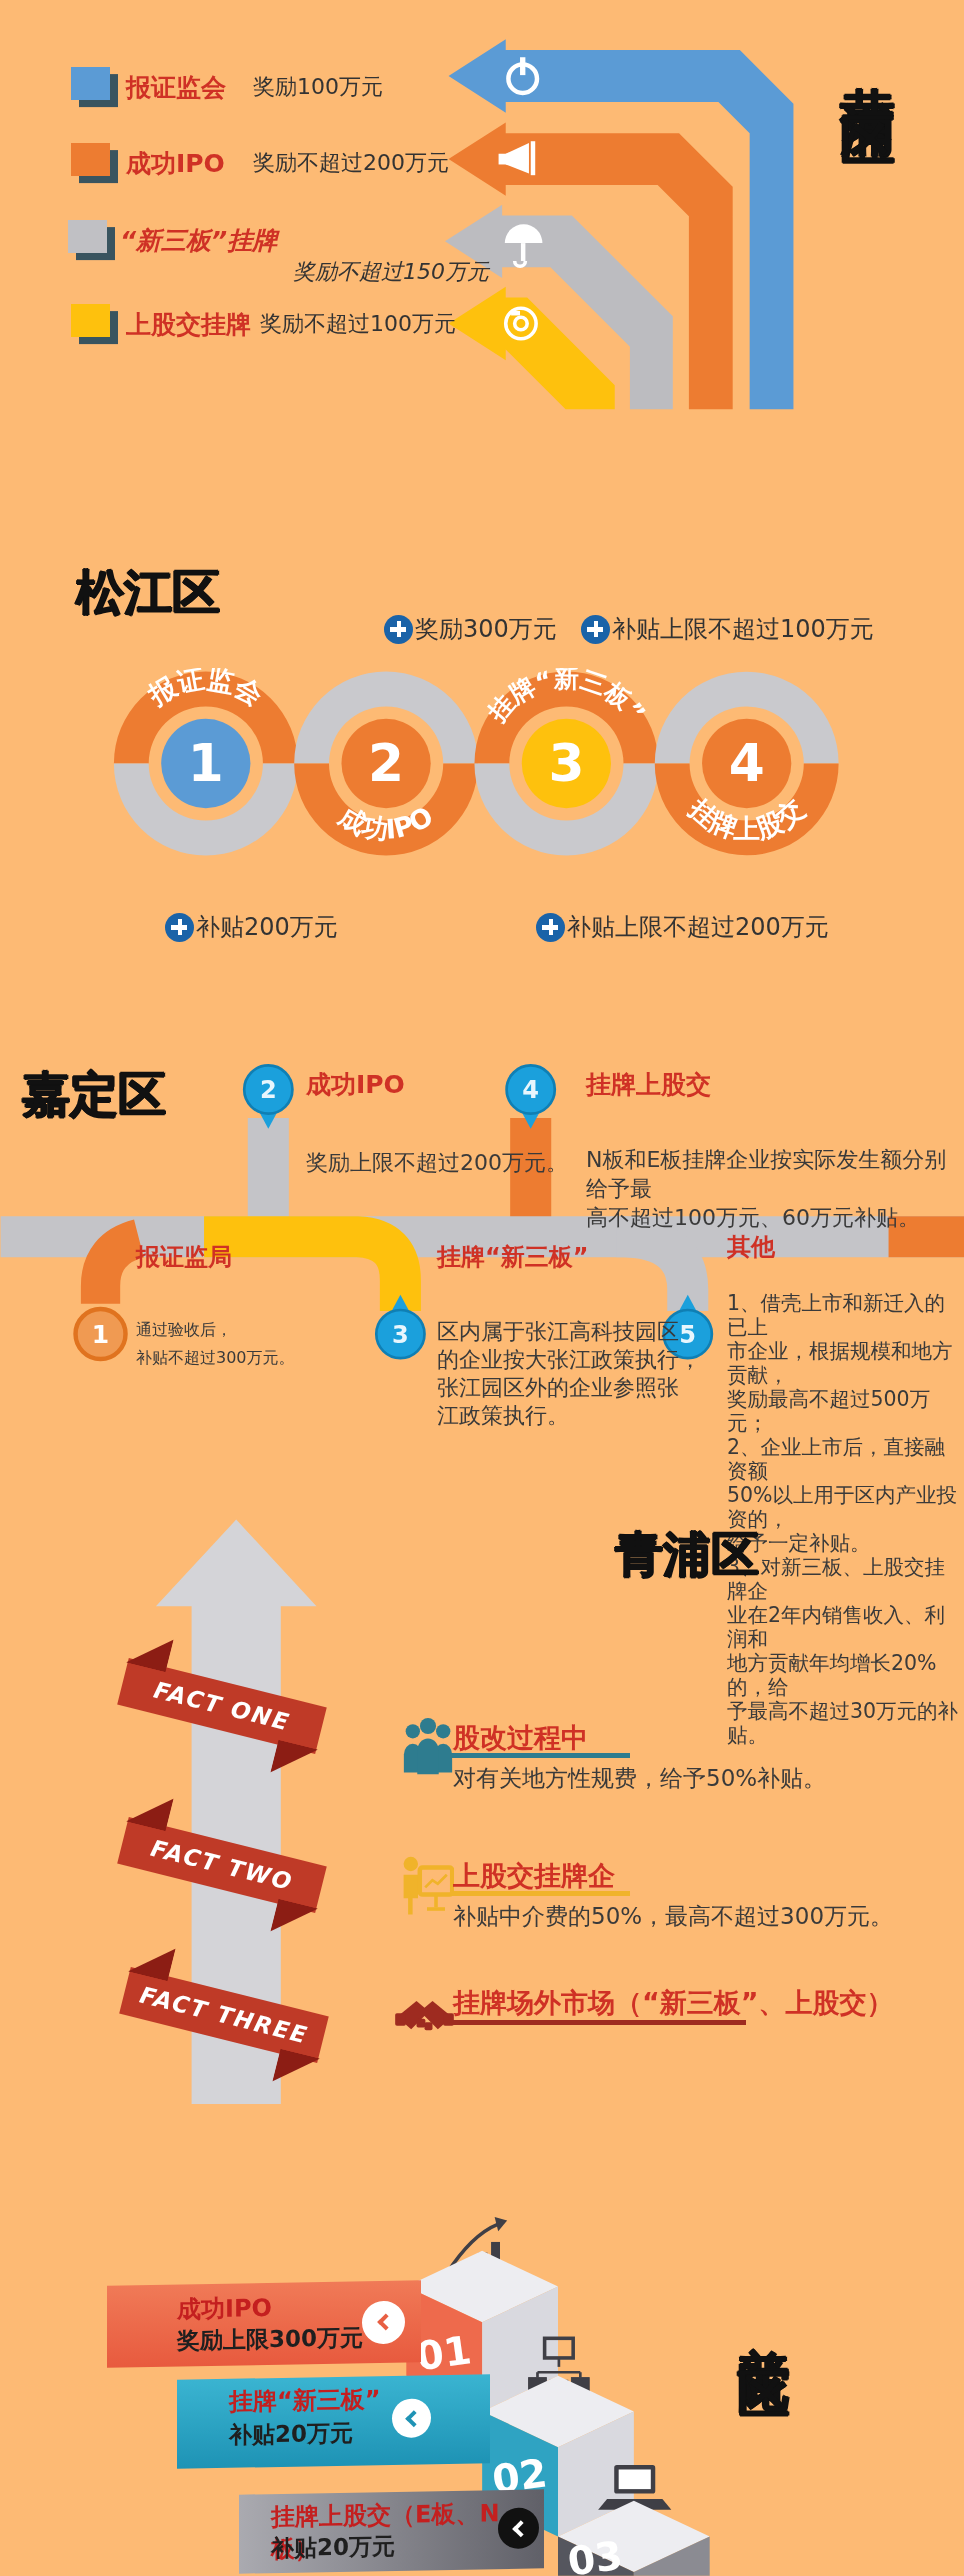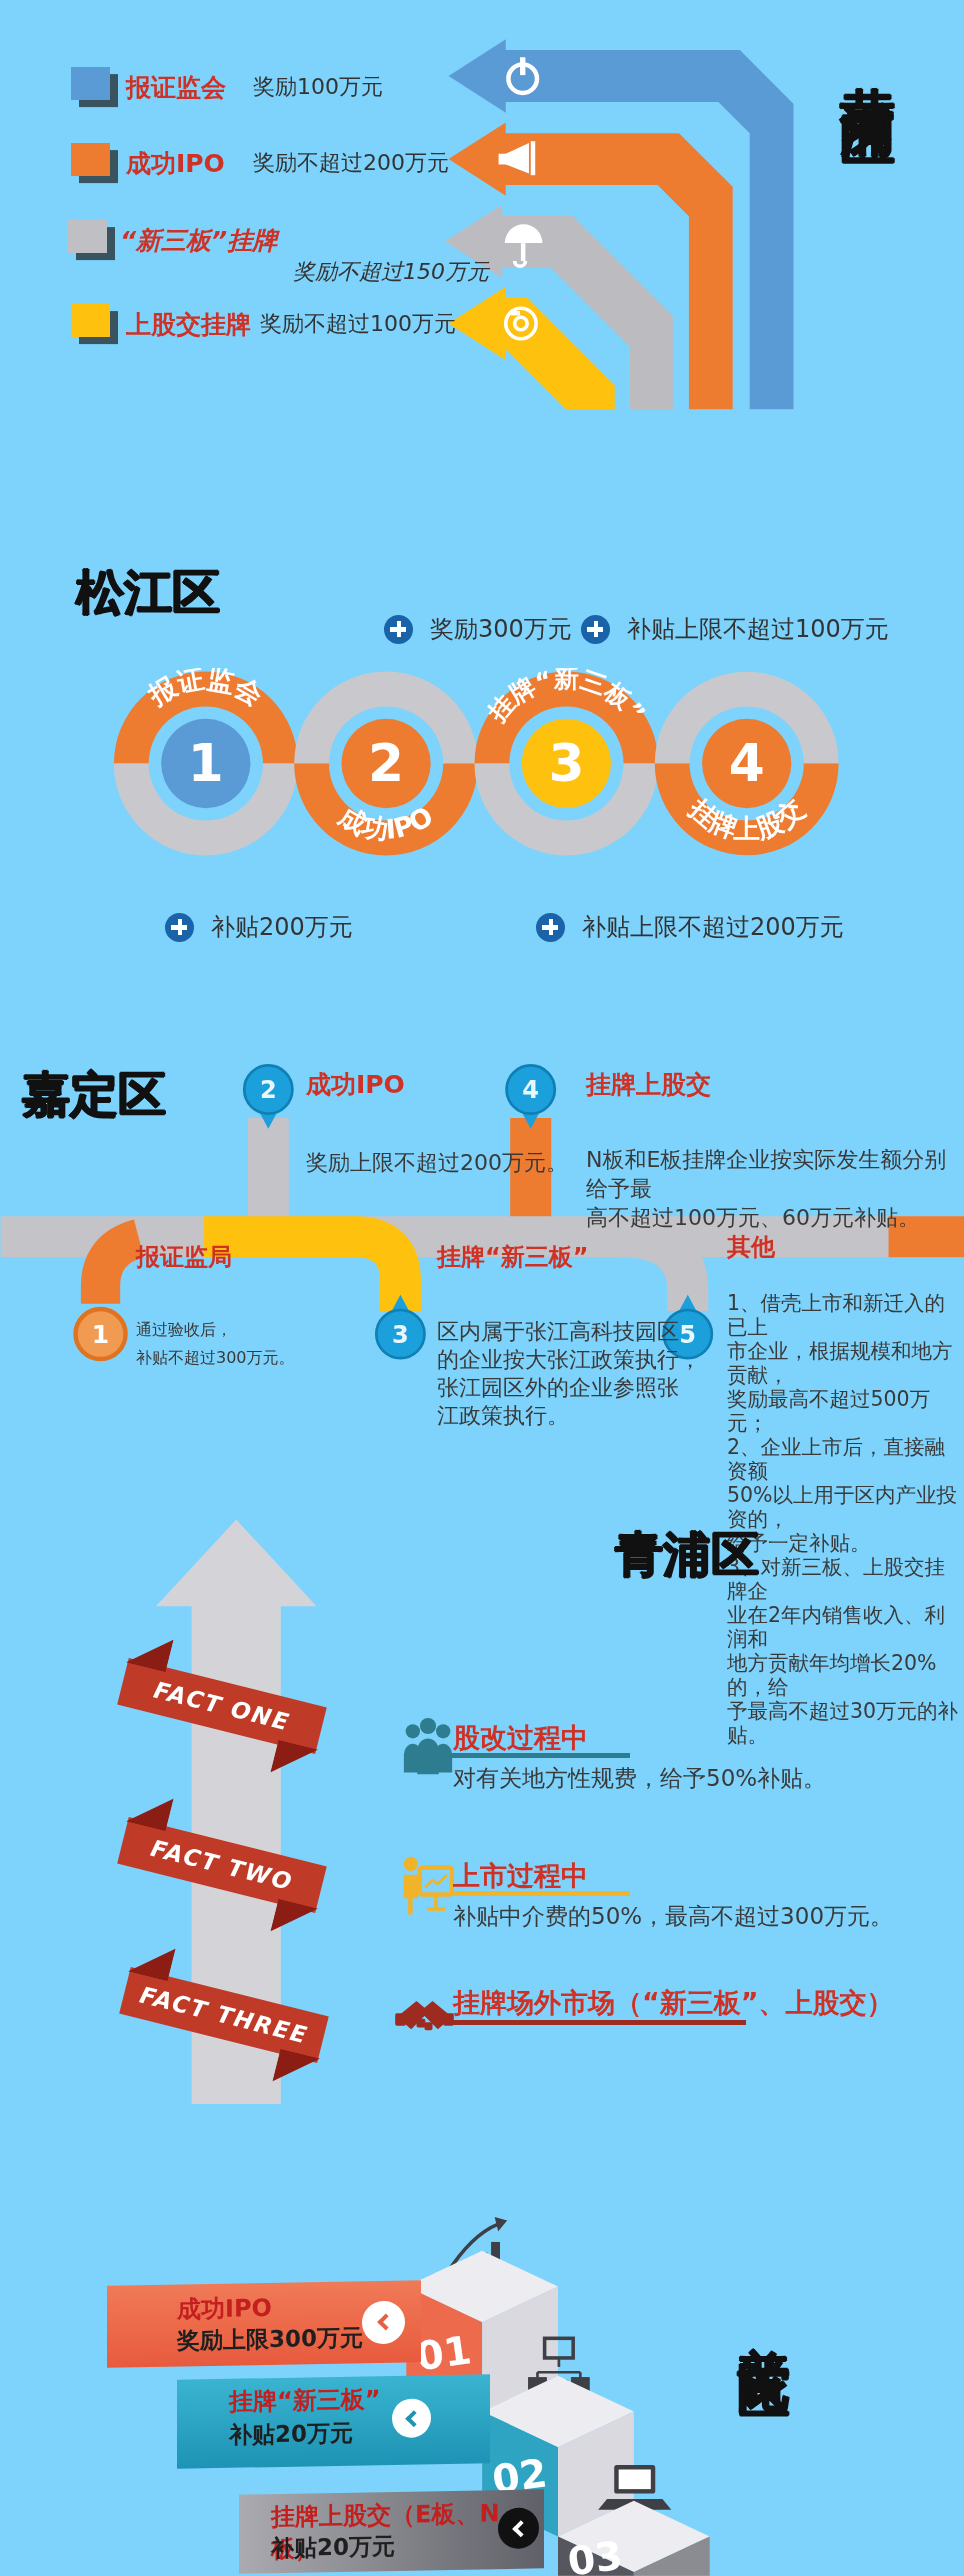--- a/index.html
+++ b/index.html
@@ -1,25 +1,25 @@
 <!DOCTYPE html>
 <html style="font-size:14.3px"><head>
 <meta charset="utf-8">
 <style>
   * { margin:0; padding:0; box-sizing:border-box; }
   html,body { background:#ffffff; }
   body { font-family:"DejaVu Sans","Liberation Sans",sans-serif; }
-  #canvas { position:relative; width:965px; height:2576px; background:#7dd3fc; overflow:hidden; margin:0 auto; }
+  #canvas { position:relative; width:965px; height:2576px; background:#fdba74; overflow:hidden; margin:0 auto; }
   .abs { position:absolute; }
   .sec-title { font-weight:900; color:#111111; text-shadow:1.3px 0 0 #111,0 1.3px 0 #111,-0.9px 0 0 #111,0 -0.9px 0 #111; }
   .vtitle { writing-mode:vertical-rl; text-orientation:upright; }
   .red { color:#cf3125; font-weight:bold; }
   .body-text { color:#3a3a3a; white-space:pre-line;margin-top:32px; }
   .lg-square { width:39px; height:33px; box-shadow:8px 7.1px 0 0 #39545f; }
-  .note { display:flex; align-items:center; gap:17px; color:#333; font-size:24px; }
+  .note { display:flex; align-items:center; gap:2px; color:#333; font-size:24px; }
   .plus { width:29px; height:29px; border-radius:50%; background:#1a63a8; position:relative; flex:0 0 auto; }
   .plus::before, .plus::after { content:""; position:absolute; background:#fff; }
   .plus::before { left:6.3px; top:12.5px; width:16px; height:4.5px; }
   .plus::after { left:12.5px; top:6.3px; width:4.5px; height:16px; }
   .ribbon { position:absolute; width:204px; height:48px; background:#bf3a27; transform:rotate(14deg);
             display:flex; align-items:center; justify-content:center; color:#fff;
             font-style:italic; font-weight:bold; font-size:23px; letter-spacing:1.8px; }
   .ribbon::before { content:""; position:absolute; left:-1.8px; top:-29px; width:41px; height:34px;
             background:#8c1d14; clip-path:polygon(0 100%,100% 0,100% 100%); }
   .ribbon::after { content:""; position:absolute; right:-1.8px; bottom:-29px; width:41px; height:34px;
@@ -274,21 +274,21 @@
     <svg class="abs" style="left:400px;top:345px;" width="54" height="63" viewBox="0 0 60 70">
       <g fill="#f0b32a">
         <circle cx="12" cy="10" r="8"></circle>
         <path d="M4,22 h16 v26 h-6 v18 h-5 v-18 h-5 Z"></path>
         <rect x="22" y="14" width="36" height="30" rx="3" fill="none" stroke="#f0b32a" stroke-width="5"></rect>
         <polyline points="28,36 36,28 42,32 52,22" fill="none" stroke="#f0b32a" stroke-width="3"></polyline>
         <rect x="38" y="44" width="4" height="14"></rect>
         <rect x="30" y="58" width="20" height="4"></rect>
       </g>
     </svg>
-    <div class="abs q-title" style="left:453px;top:348px;">上市过程中</div>
+    <div class="abs q-title" style="left:453px;top:348px;">上股交挂牌企</div>
     <div class="abs q-underline" style="left:451px;top:381px;width:179px;background:#f0b32a;"></div>
     <div class="abs q-body" style="left:453px;top:391px;">补贴中介费的50%，最高不超过300万元。</div>
 
     <svg class="abs" style="left:395px;top:482px;" width="59" height="48" viewBox="0 0 66 54">
       <g fill="#9e2b20">
         <path d="M2,28 L24,10 L38,22 L18,42 Z"></path>
         <path d="M64,28 L42,10 L28,22 L48,42 Z"></path>
         <rect x="0" y="24" width="12" height="14" rx="2"></rect>
         <rect x="54" y="24" width="12" height="14" rx="2"></rect>
         <rect x="24" y="30" width="10" height="10" rx="2"></rect>

